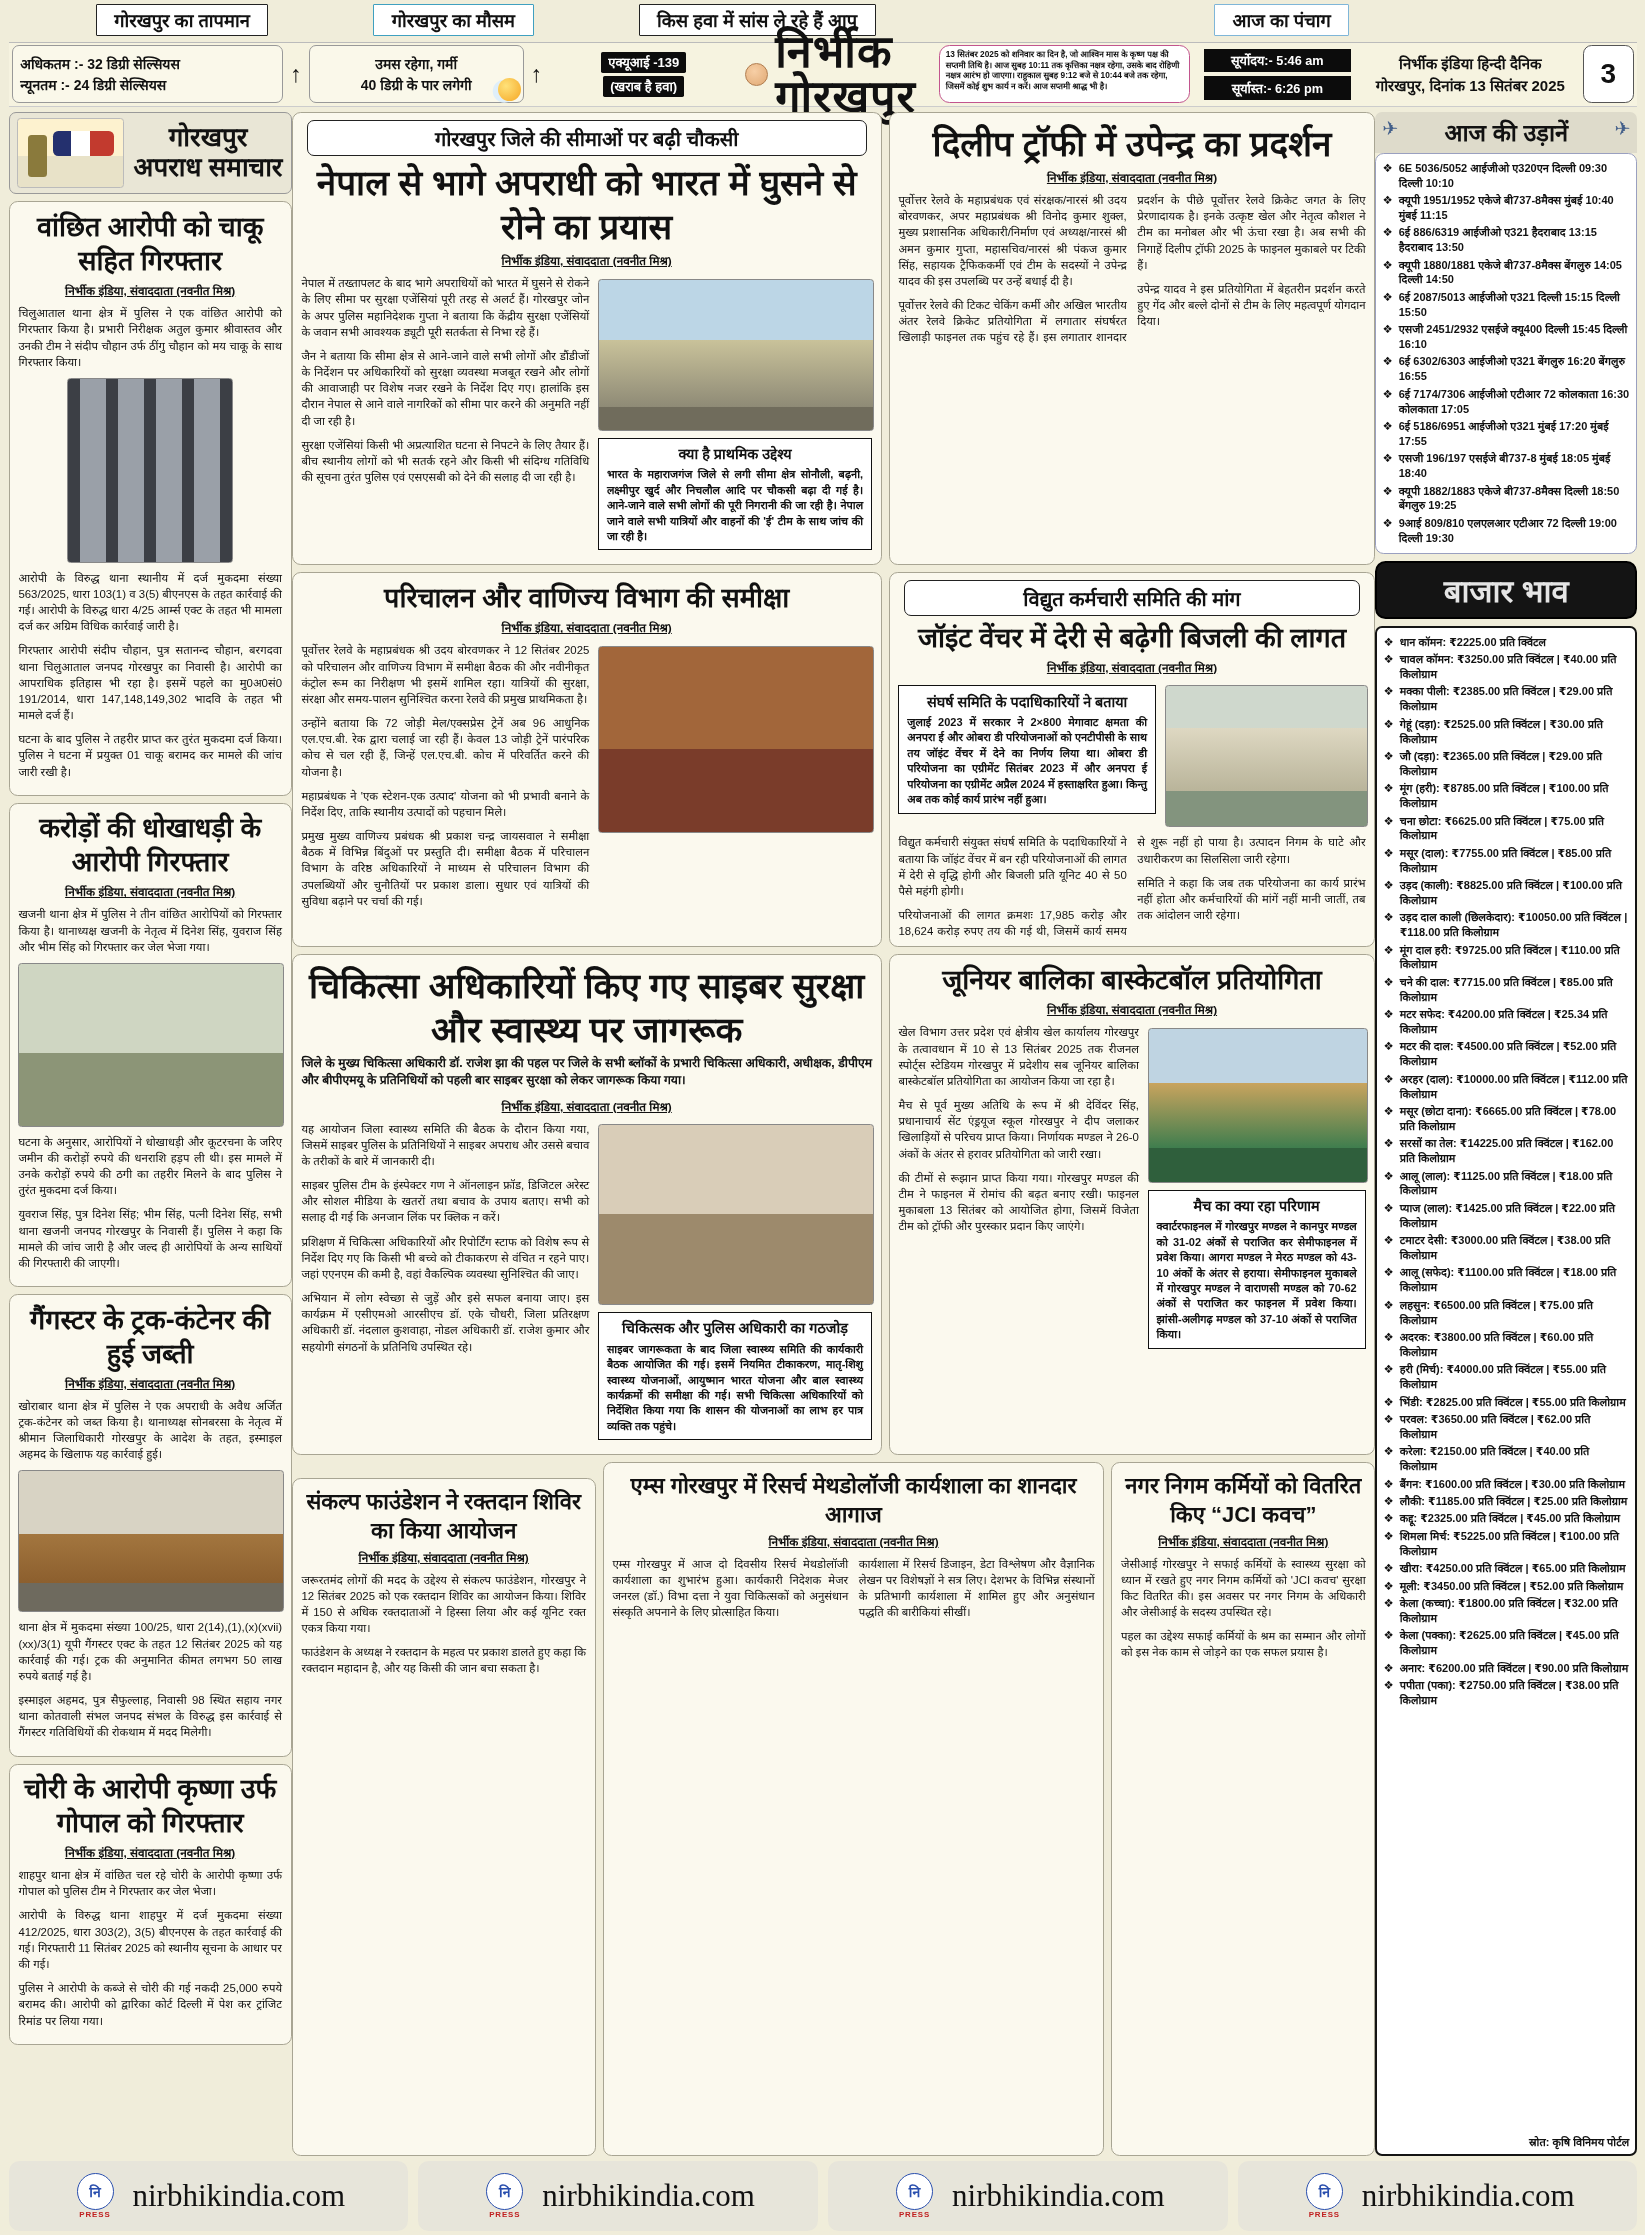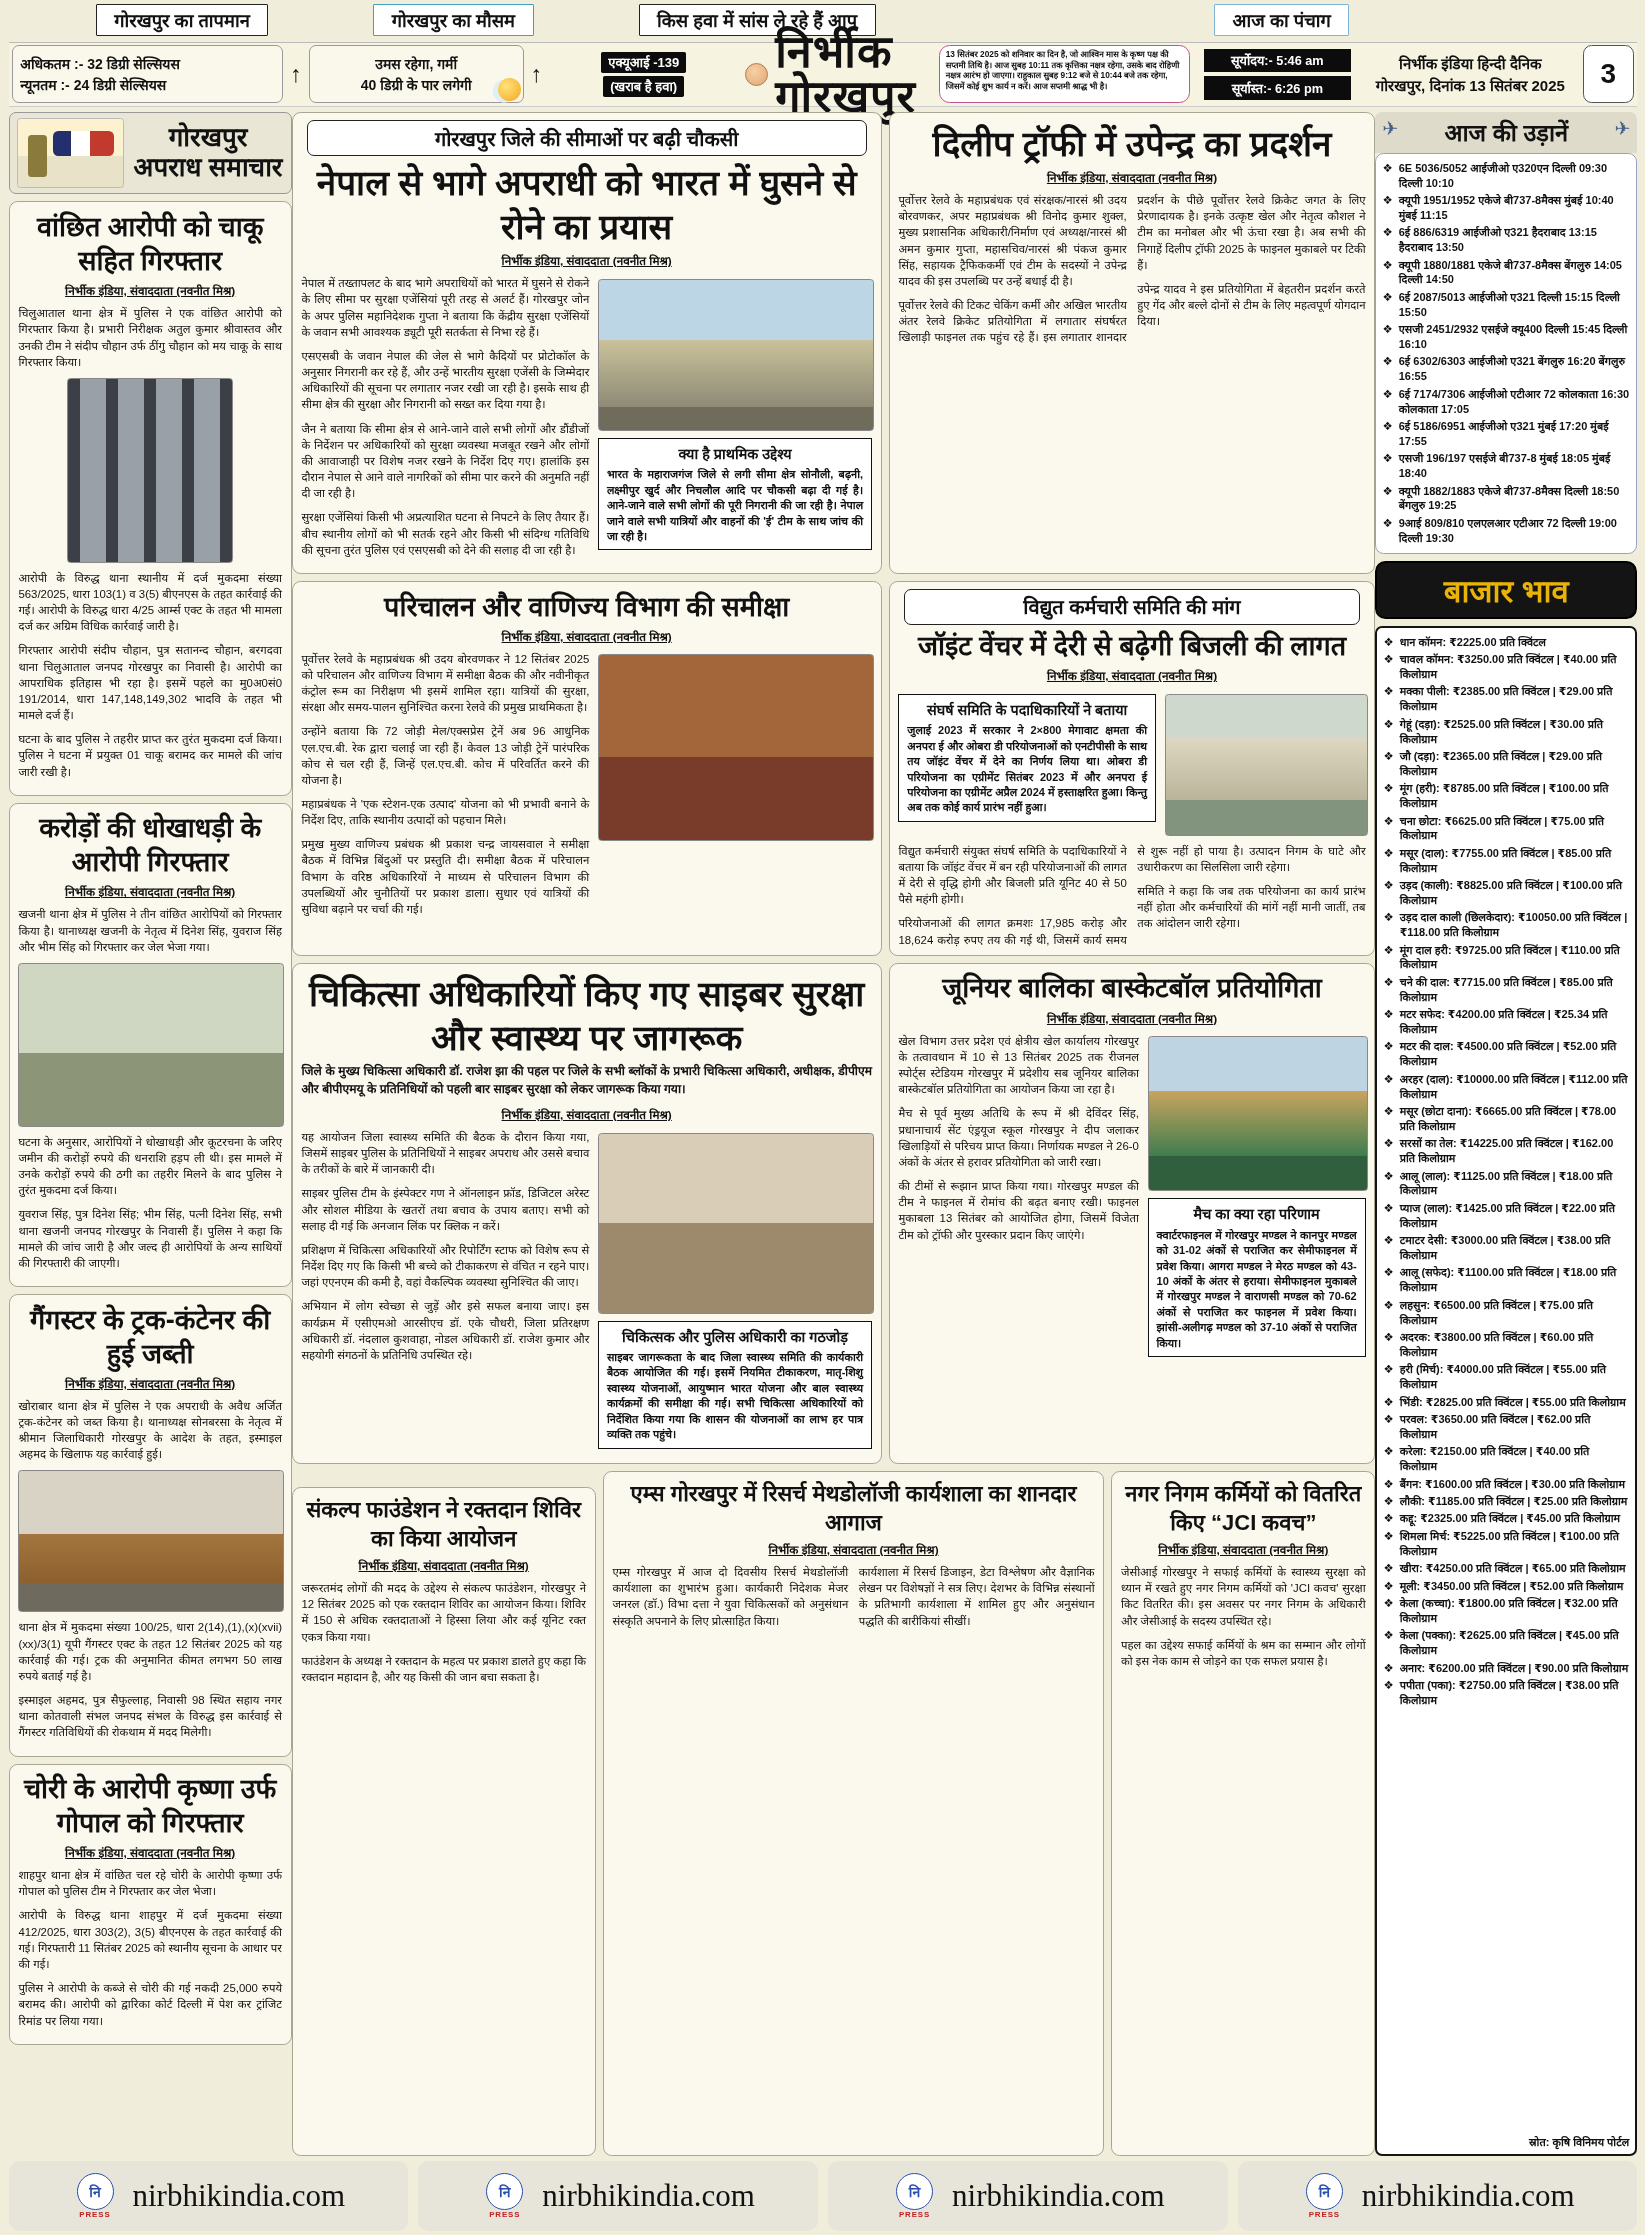--- a/index.html
+++ b/index.html
@@ -76,21 +76,21 @@
   .side{width:274px;flex:none;}
   .cols2{column-count:2;column-gap:10.5px;}
   
   .fl-head{background:#dedbcb;border-radius:7px 7px 0 0;text-align:center;font-size:23.6px;font-weight:bold;
         padding:3.5px 3.5px 5.2px;position:relative;}
   .fl-head .plane{position:absolute;top:5.2px;font-size:19px;color:#44608a;}
   .fl-head .plane.l{left:7px;} .fl-head .plane.r{right:7px;}
   .flights{border:1.7px solid #9aa0c0;border-radius:8.7px;background:#fff;padding:4.4px 6.1px;}
   .bullet{flex:none;font-size:11.4px;line-height:1.3;}
   .fl-item,.mk-item{display:flex;gap:6.1px;font-size:11px;font-weight:bold;margin:2.6px 0;line-height:1.35;}
-  .market-head{background:#141414;color:#eab308;text-align:center;font-size:31px;font-weight:bold;
+  .market-head{background:#141414;color:#e5e5e5;text-align:center;font-size:31px;font-weight:bold;
         border-radius:10.5px;padding:6.1px 3.5px;border:2.6px solid #000;}
   .market-list{border:2.6px solid #141414;border-radius:7px;background:#fff;padding:4.4px 6.1px;flex:1;overflow:hidden;
         display:flex;flex-direction:column;}
   .mk-item{font-size:11px;}
   .mk-src{margin-top:auto;text-align:right;font-weight:bold;font-size:11px;}
   
   .footer{display:flex;gap:10.5px;height:70px;flex:none;}
   .foot-cell{flex:1;background:#e7e5da;border-radius:10.5px;display:flex;align-items:center;justify-content:center;gap:14px;}
   .press-logo{display:flex;flex-direction:column;align-items:center;width:47px;}
   .press-circle{width:35px;height:35px;border-radius:50%;border:1.7px solid #2a4fae;display:flex;align-items:center;
@@ -212,21 +212,20 @@
 
       <div class="row">
         <div class="panel w-a">
           <div class="kicker">गोरखपुर जिले की सीमाओं पर बढ़ी चौकसी</div>
           <h1 class="h-xl">नेपाल से भागे अपराधी को भारत में घुसने से रोने का प्रयास</h1>
           <div class="byline">निर्भीक इंडिया, संवाददाता (नवनीत मिश्र)</div>
           <div class="split">
             <div class="txt btext">
 
             <p>नेपाल में तख्तापलट के बाद भागे अपराधियों को भारत में घुसने से रोकने के लिए सीमा पर सुरक्षा एजेंसियां पूरी तरह से अलर्ट हैं। गोरखपुर जोन के अपर पुलिस महानिदेशक गुप्ता ने बताया कि केंद्रीय सुरक्षा एजेंसियों के जवान सभी आवश्यक ड्यूटी पूरी सतर्कता से निभा रहे हैं।</p>
-                <p>एसएसबी के जवान नेपाल की जेल से भागे कैदियों पर प्रोटोकॉल के अनुसार निगरानी कर रहे हैं, और उन्हें भारतीय सुरक्षा एजेंसी के जिम्मेदार अधिकारियों की सूचना पर लगातार नजर रखी जा रही है। इसके साथ ही सीमा क्षेत्र की सुरक्षा और निगरानी को सख्त कर दिया गया है।</p>
                 <p>जैन ने बताया कि सीमा क्षेत्र से आने-जाने वाले सभी लोगों और डौंडीजों के निर्देशन पर अधिकारियों को सुरक्षा व्यवस्था मजबूत रखने और लोगों की आवाजाही पर विशेष नजर रखने के निर्देश दिए गए। हालांकि इस दौरान नेपाल से आने वाले नागरिकों को सीमा पार करने की अनुमति नहीं दी जा रही है।</p>
                 <p>सुरक्षा एजेंसियां किसी भी अप्रत्याशित घटना से निपटने के लिए तैयार हैं। बीच स्थानीय लोगों को भी सतर्क रहने और किसी भी संदिग्ध गतिविधि की सूचना तुरंत पुलिस एवं एसएसबी को देने की सलाह दी जा रही है।</p>
               </div>
             <div class="side">
               <div class="photo ph-border"></div>
               <div class="infobox">
                 <h4>क्या है प्राथमिक उद्देश्य</h4>
                 <p>भारत के महाराजगंज जिले से लगी सीमा क्षेत्र सोनौली, बढ़नी, लक्ष्मीपुर खुर्द और निचलौल आदि पर चौकसी बढ़ा दी गई है। आने-जाने वाले सभी लोगों की पूरी निगरानी की जा रही है। नेपाल जाने वाले सभी यात्रियों और वाहनों की 'ई' टीम के साथ जांच की जा रही है।</p>
               </div>
             </div>

